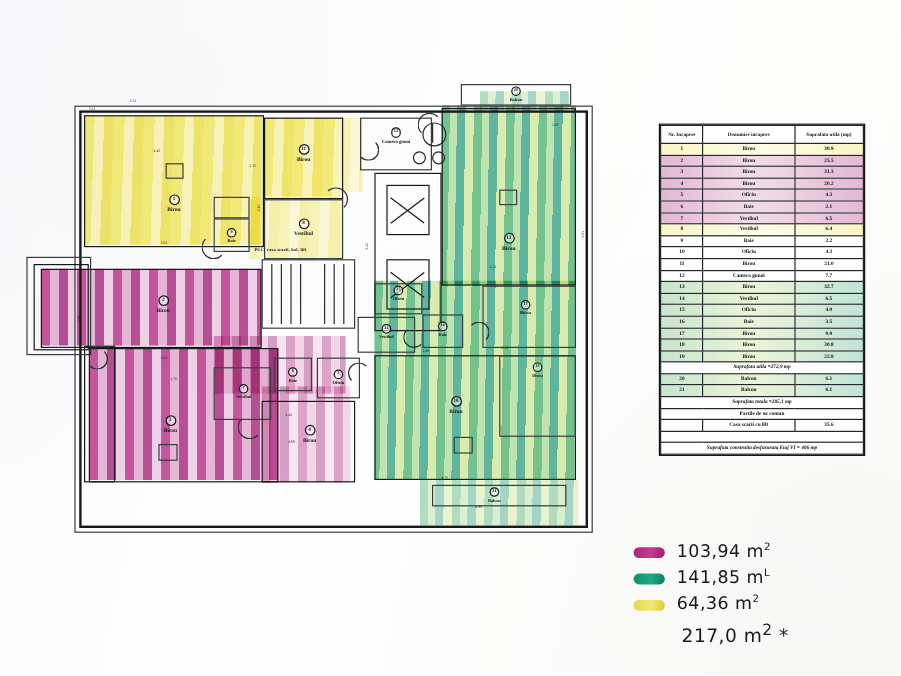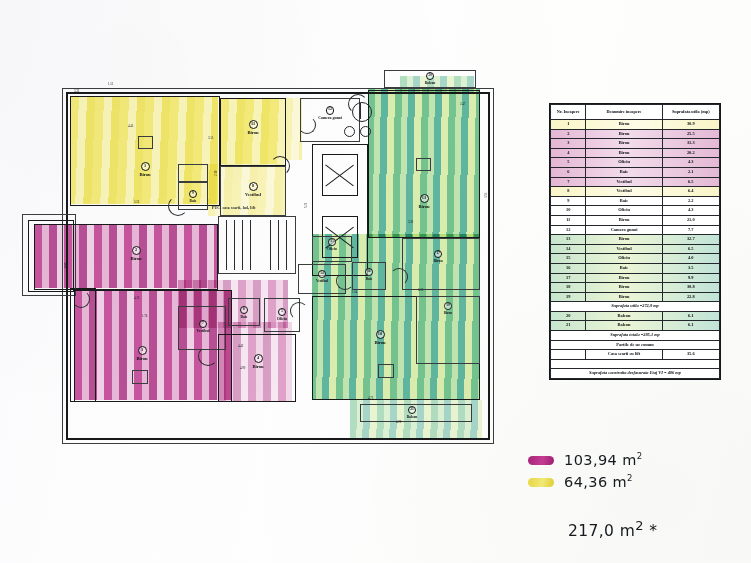--- a/index.html
+++ b/index.html
@@ -419,19 +419,23 @@
       </tbody>
   </table>
 </div>
 
 <div id="legend">
   <div class="lrow">
     <span class="swatch" style="background:linear-gradient(100deg,#a82478,#c23d93 55%,#9d1f70);"></span>
     <span class="hand"><span>103,94 m</span><sup>2</sup></span>
   </div>
   <div class="lrow">
+    <span class="swatch" style="background:linear-gradient(100deg,#0f8f6c,#23a883 55%,#0d7d5f);"></span>
+    <span class="hand"><span>141,85 m</span><sup>L</sup></span>
+  </div>
+  <div class="lrow">
     <span class="swatch" style="background:linear-gradient(100deg,#e6d63f,#f2e877 55%,#ddcd33);"></span>
     <span class="hand"><span>64,36 m</span><sup>2</sup></span>
   </div>
   <div class="total">
     <span>217,0 m</span><sup>2</sup> <span>*</span>
   </div>
 </div>
 
 </body></html>

